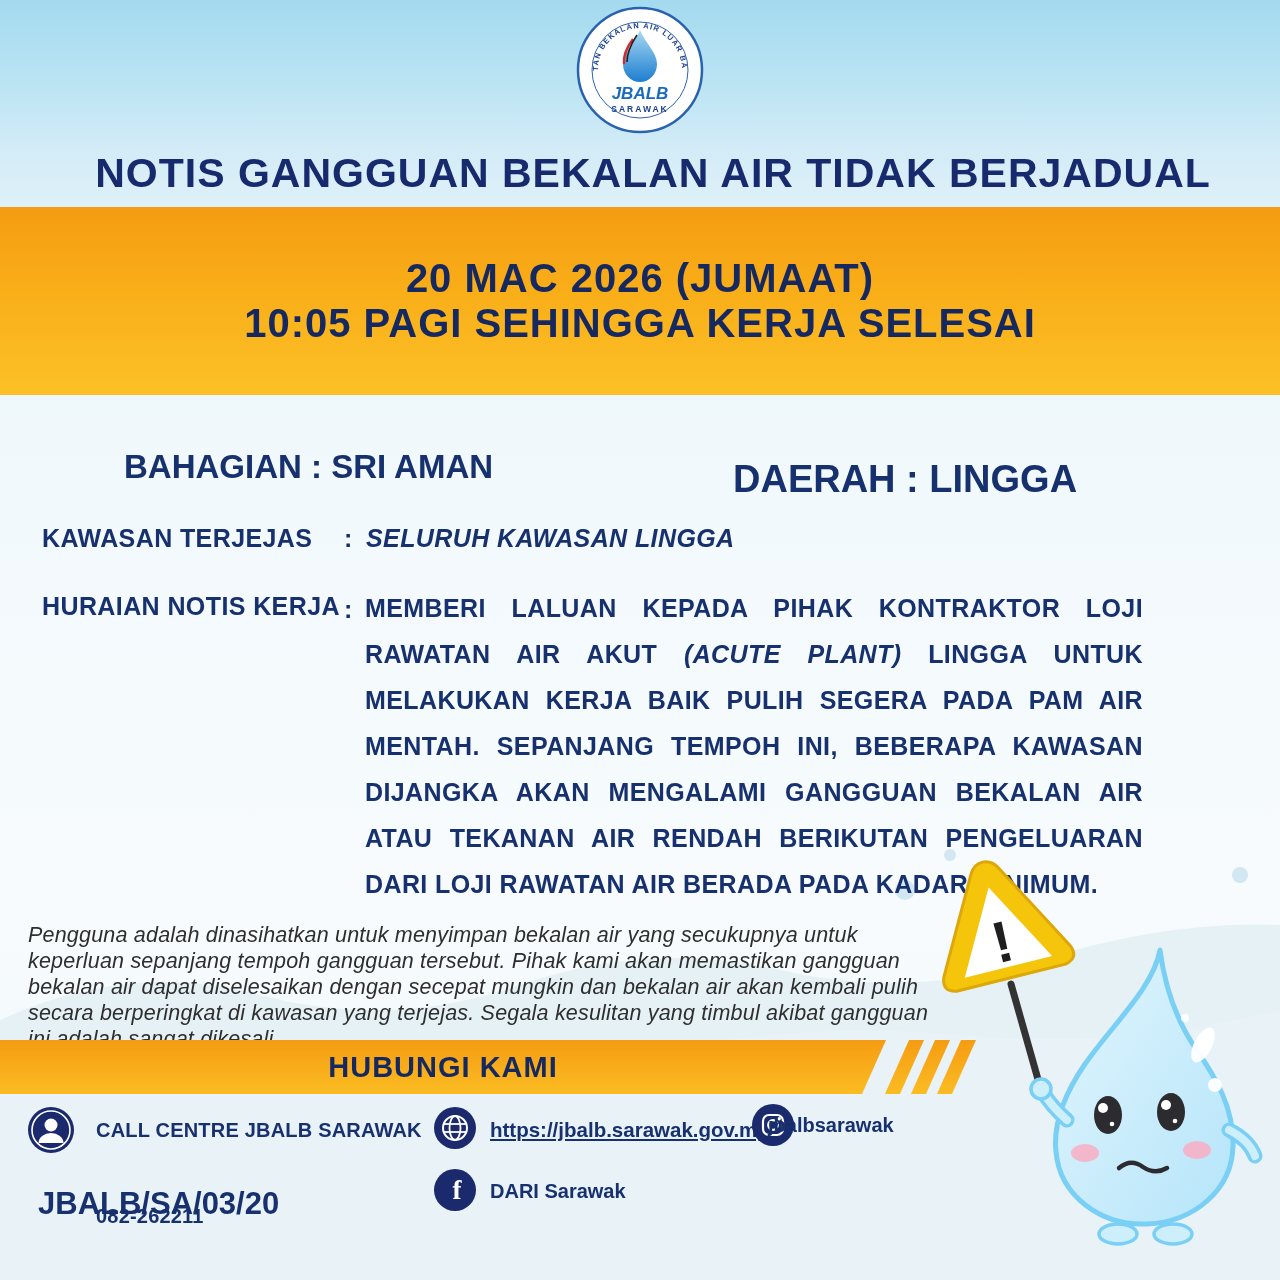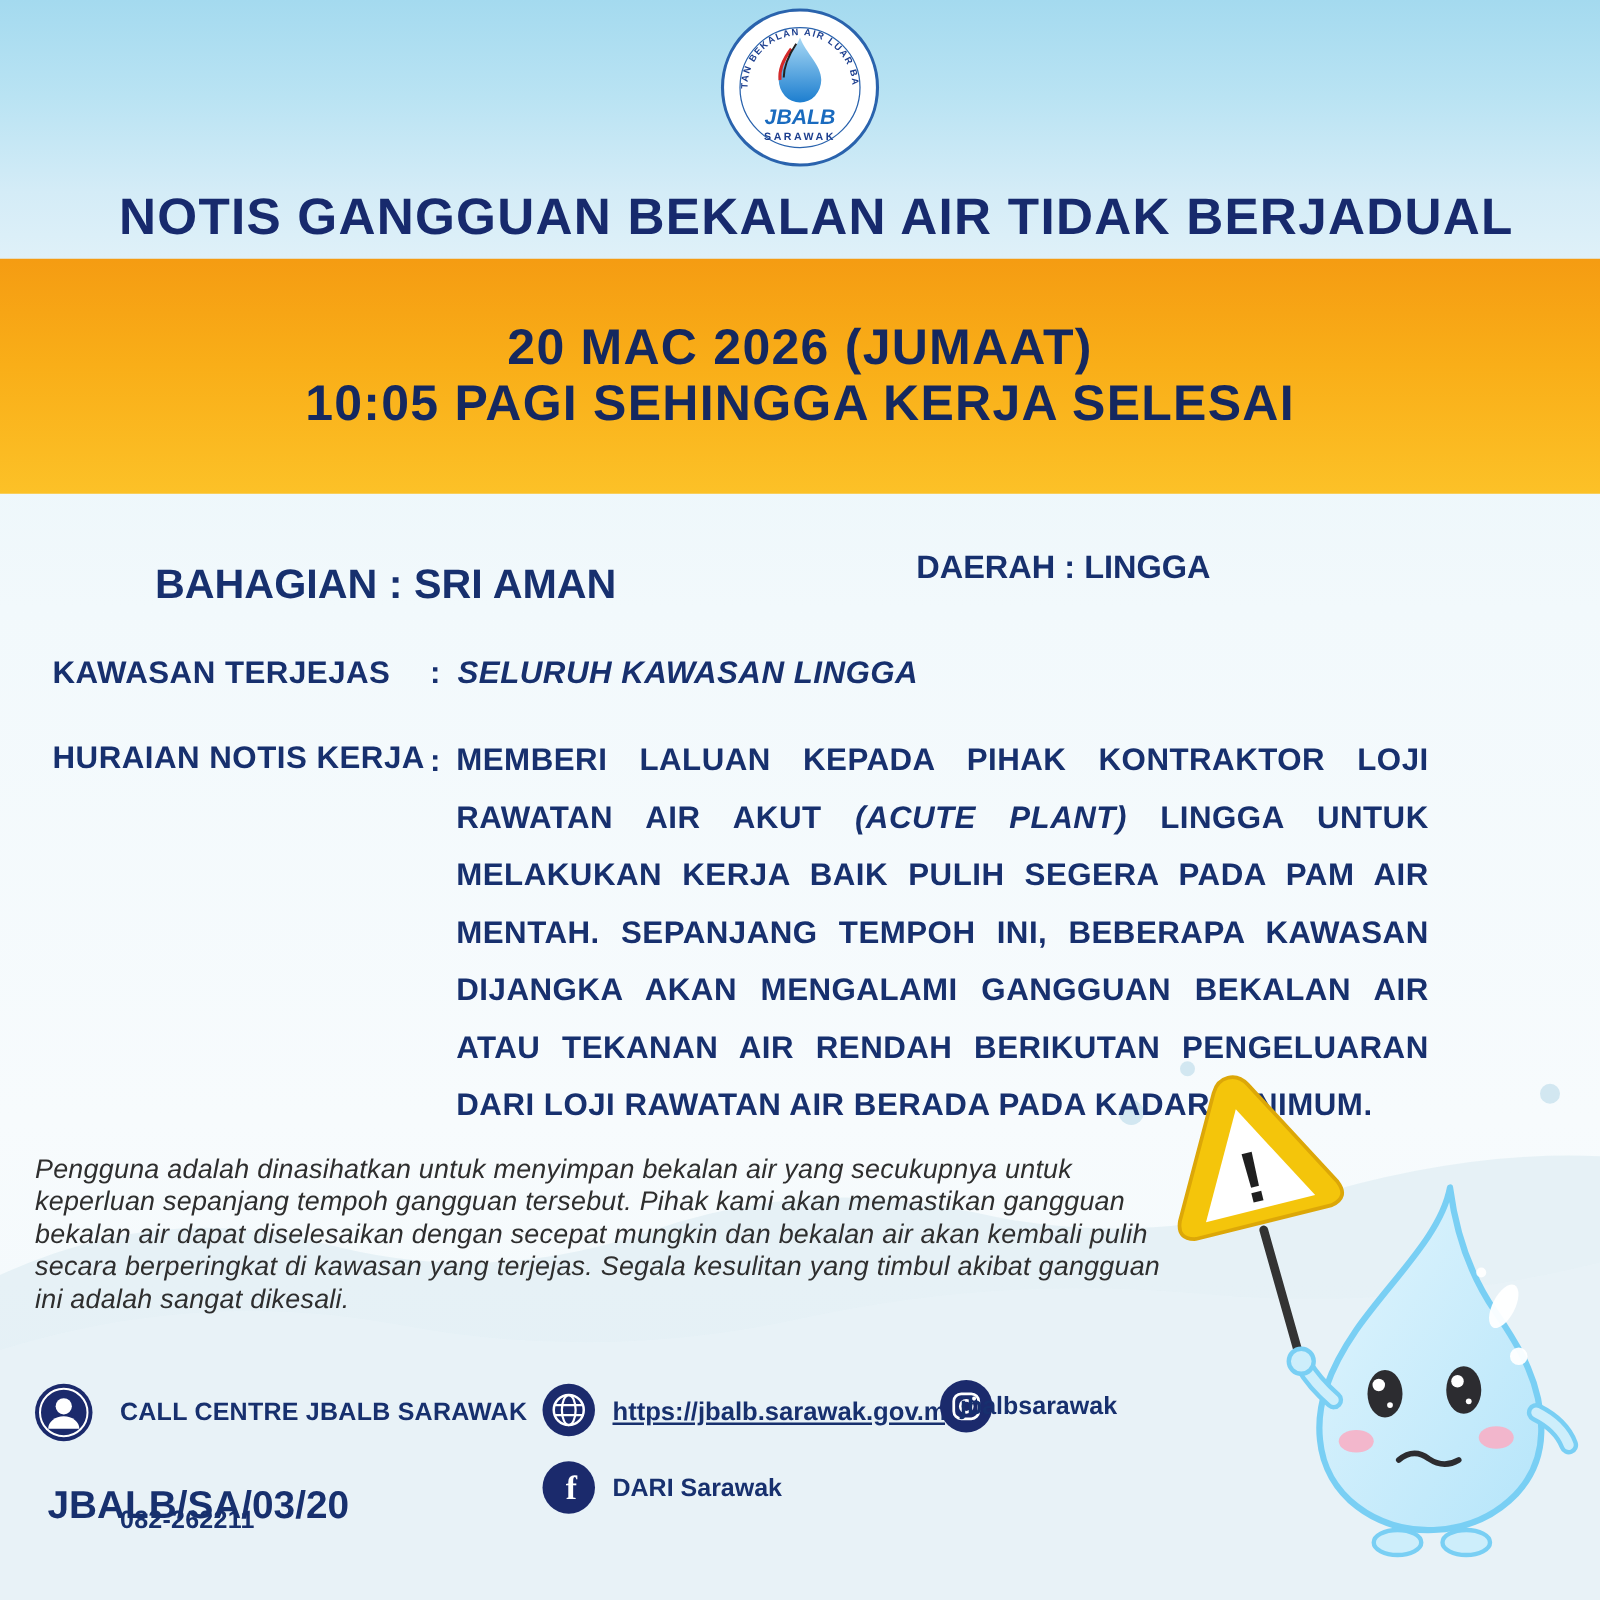--- a/index.html
+++ b/index.html
@@ -11,21 +11,21 @@
   .splash { left:0; top:820px; width:1280px; height:460px; z-index:0; }
   .logo { left:576px; top:6px; width:128px; height:128px; z-index:2; }
   .title { left:0; top:150px; width:1280px; text-align:center; font-size:41px; font-weight:bold;
     color:#172a6d; letter-spacing:1px; z-index:2;padding-left:26px; }
   .date-banner { left:0; top:207px; width:1280px; height:188px;
     background:linear-gradient(180deg,#f59c12 0%,#f9ae18 45%,#fcc127 100%);
     display:flex; flex-direction:column; align-items:center; justify-content:center; gap:0; z-index:1; }
   .date-line { font-size:40px; font-weight:bold; color:#15285f; letter-spacing:1px; }
   .region { font-weight:bold; color:#17306e; z-index:2; }
   .bahagian { left:124px; top:448px; font-size:33px; }
-  .daerah { left:733px; top:438px; font-size:26px;text-align:right; }
+  .daerah { left:733px; top:458px; font-size:38px;text-align:right; }
   .label { position:absolute; font-size:25px; font-weight:bold; color:#17306e; letter-spacing:.4px; z-index:2; }
   .huraian-text { position:absolute; left:365px; top:585px; width:778px; font-size:25px; font-weight:bold;
     color:#17306e; line-height:46px; text-align:justify; letter-spacing:.4px; z-index:2; }
   .huraian-text .it { font-style:italic; }
   .disclaimer { position:absolute; left:28px; top:922px; width:916px; font-size:21.5px; font-style:italic;
     color:#2e2e2e; line-height:26px; letter-spacing:.2px; z-index:2; }
   .contact-banner { left:0; top:1040px; height:54px; display:flex; z-index:2; }
   .cb-bar { width:886px; height:54px; background:linear-gradient(180deg,#f59c12,#fbbc22);
     clip-path:polygon(0 0,100% 0,calc(100% - 24px) 100%,0 100%);
     display:flex; align-items:center; justify-content:center; }
@@ -86,20 +86,28 @@
   <div class="label" style="left:42px; top:524px;">KAWASAN TERJEJAS</div>
   <div class="label" style="left:344px; top:524px;">:</div>
   <div class="label" style="left:366px; top:524px;font-style:italic;">SELURUH KAWASAN LINGGA</div>
 
   <div class="label" style="left:42px; top:592px;">HURAIAN NOTIS KERJA</div>
   <div class="label" style="left:344px; top:595px;">:</div>
   <div class="huraian-text"><span>MEMBERI LALUAN KEPADA PIHAK KONTRAKTOR LOJI RAWATAN AIR AKUT </span><span class="it">(ACUTE PLANT)</span><span> LINGGA UNTUK MELAKUKAN KERJA BAIK PULIH SEGERA PADA PAM AIR MENTAH. SEPANJANG TEMPOH INI, BEBERAPA KAWASAN DIJANGKA AKAN MENGALAMI GANGGUAN BEKALAN AIR ATAU TEKANAN AIR RENDAH BERIKUTAN PENGELUARAN DARI LOJI RAWATAN AIR BERADA PADA KADAR MINIMUM.</span></div>
 
   <p class="disclaimer">Pengguna adalah dinasihatkan untuk menyimpan bekalan air yang secukupnya untuk keperluan sepanjang tempoh gangguan tersebut. Pihak kami akan memastikan gangguan bekalan air dapat diselesaikan dengan secepat mungkin dan bekalan air akan kembali pulih secara berperingkat di kawasan yang terjejas. Segala kesulitan yang timbul akibat gangguan ini adalah sangat dikesali.</p>
 
+  <div class="abs contact-banner">
+    <div class="cb-bar">
+      <span class="cb-text">HUBUNGI KAMI</span>
+    </div>
+    <div class="cb-stripe"></div>
+    <div class="cb-stripe"></div>
+    <div class="cb-stripe"></div>
+  </div>
 
   <svg class="icon-circle" style="left:27px; top:1106px;" width="48" height="48" viewBox="0 0 48 48">
     <circle cx="24" cy="24" r="23" fill="#1b2a6c"></circle>
     <circle cx="24" cy="24" r="19" fill="none" stroke="#ffffff" stroke-width="1.6"></circle>
     <circle cx="24" cy="19" r="6.5" fill="#ffffff"></circle>
     <path d="M11.5 37 A 12.5 10 0 0 1 36.5 37 Z" fill="#ffffff"></path>
   </svg>
   <div class="contact-text cc-line" style="left:96px; top:1119px;">CALL CENTRE JBALB SARAWAK</div>
   <div class="contact-text cc-line" style="left:96px; top:1205px;">082-262211</div>
 

